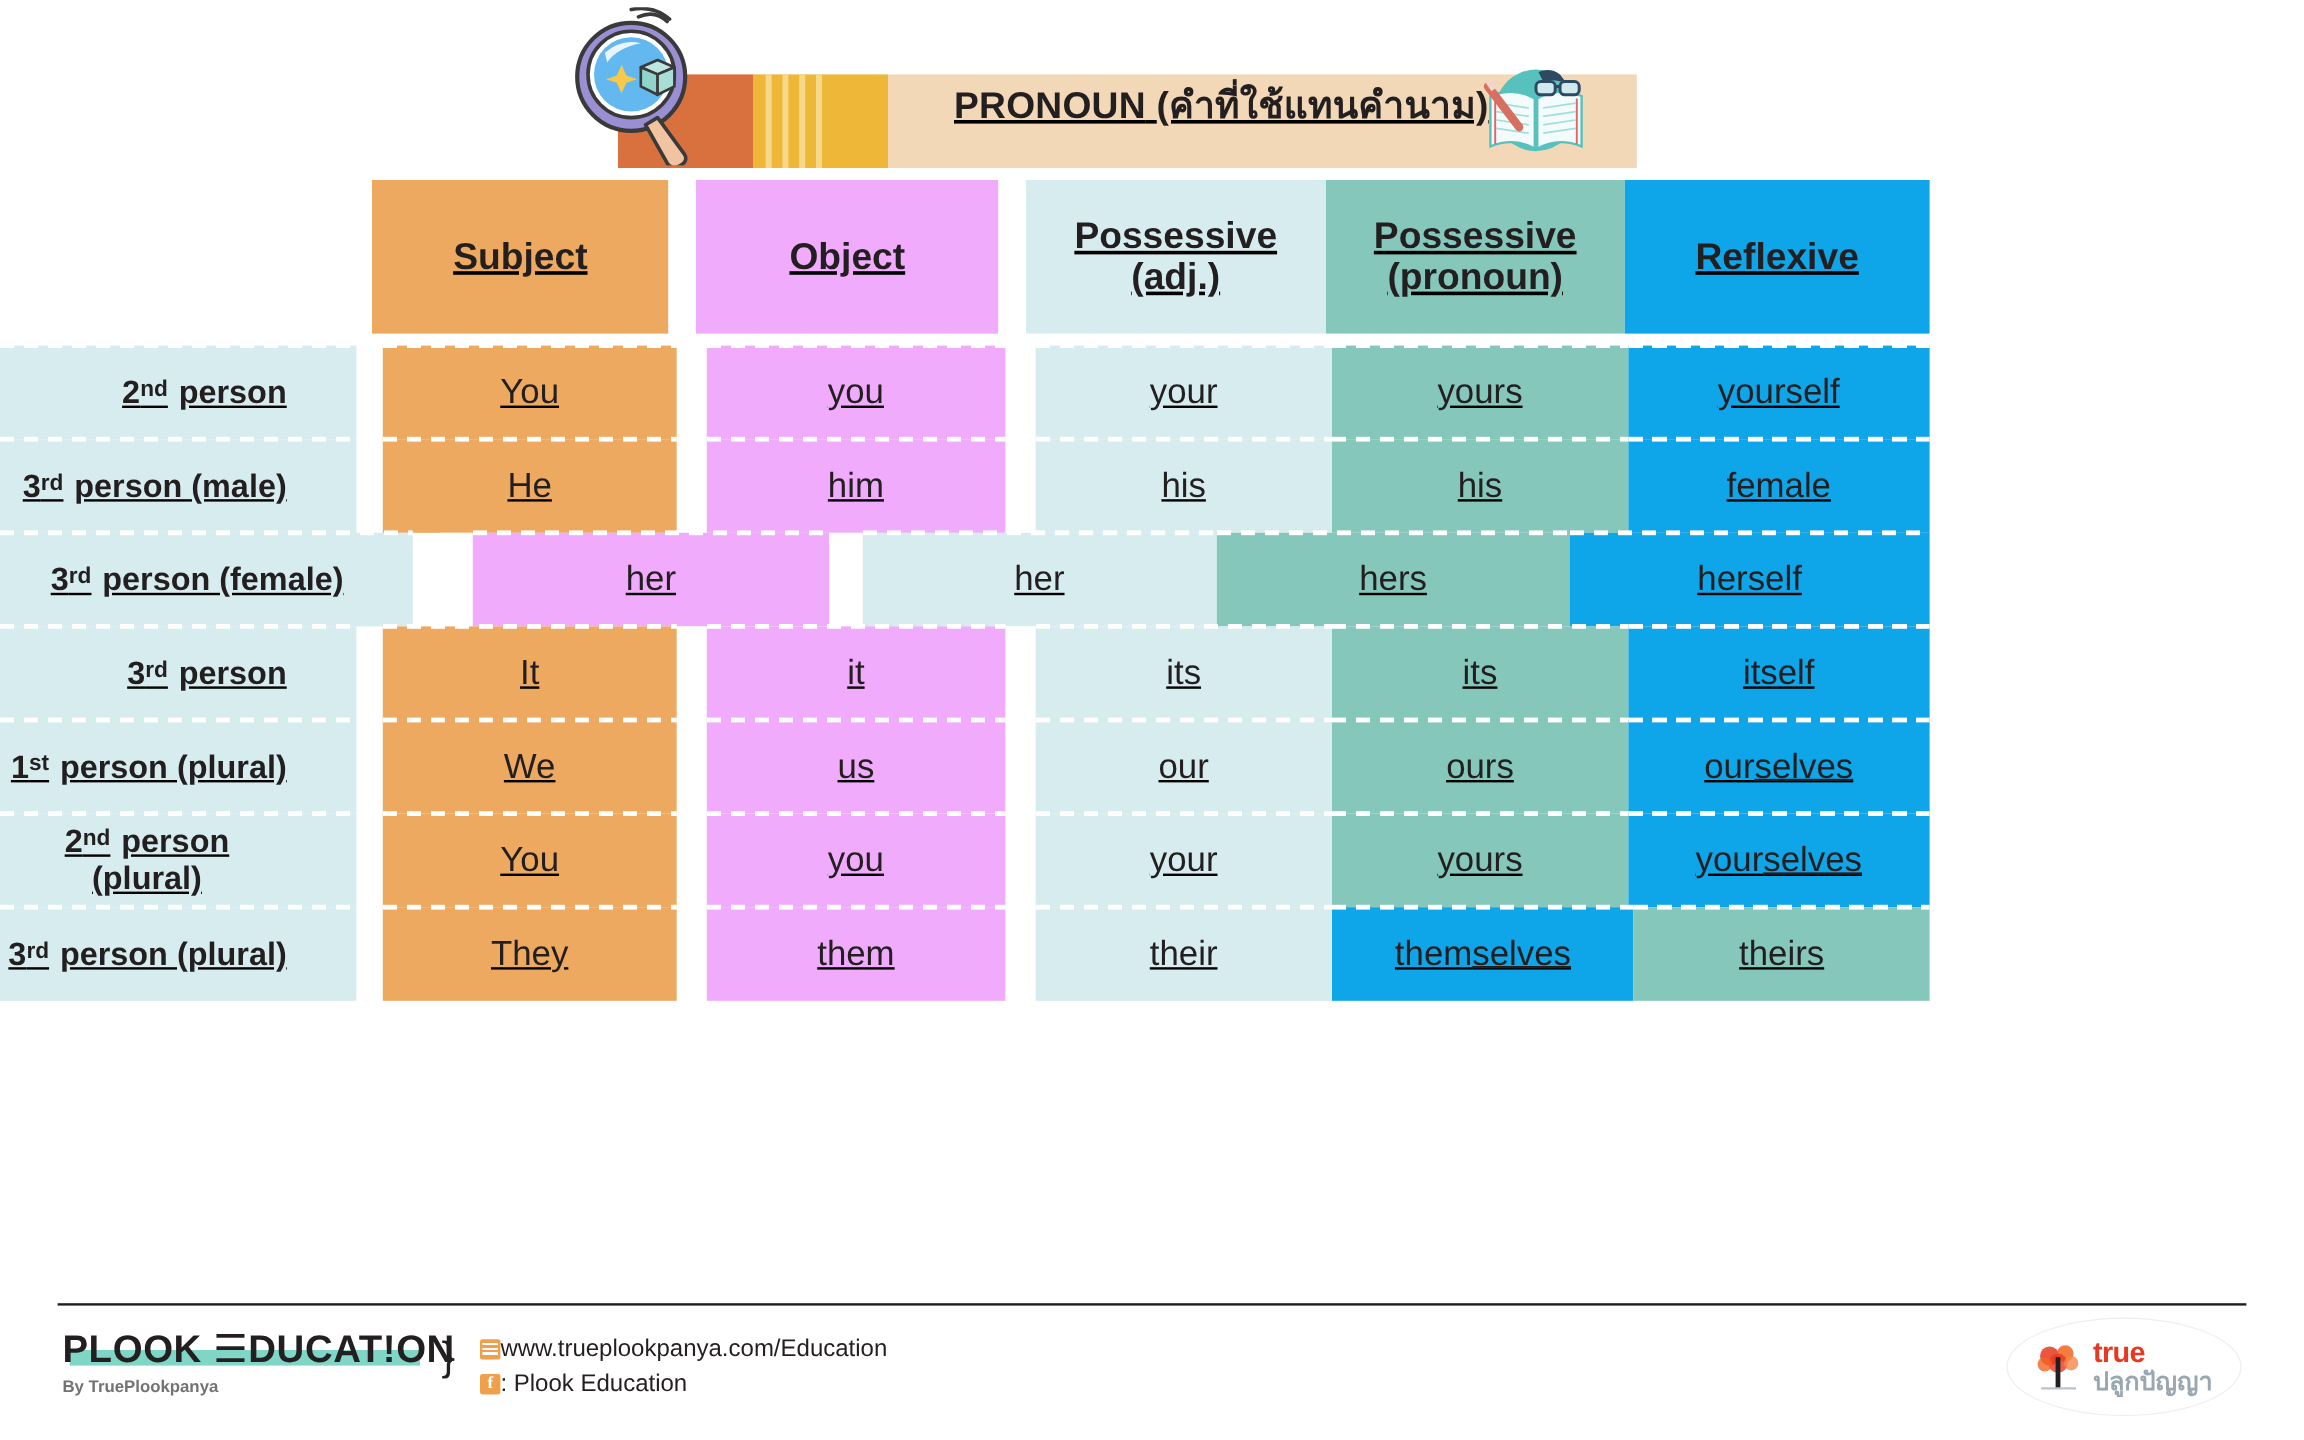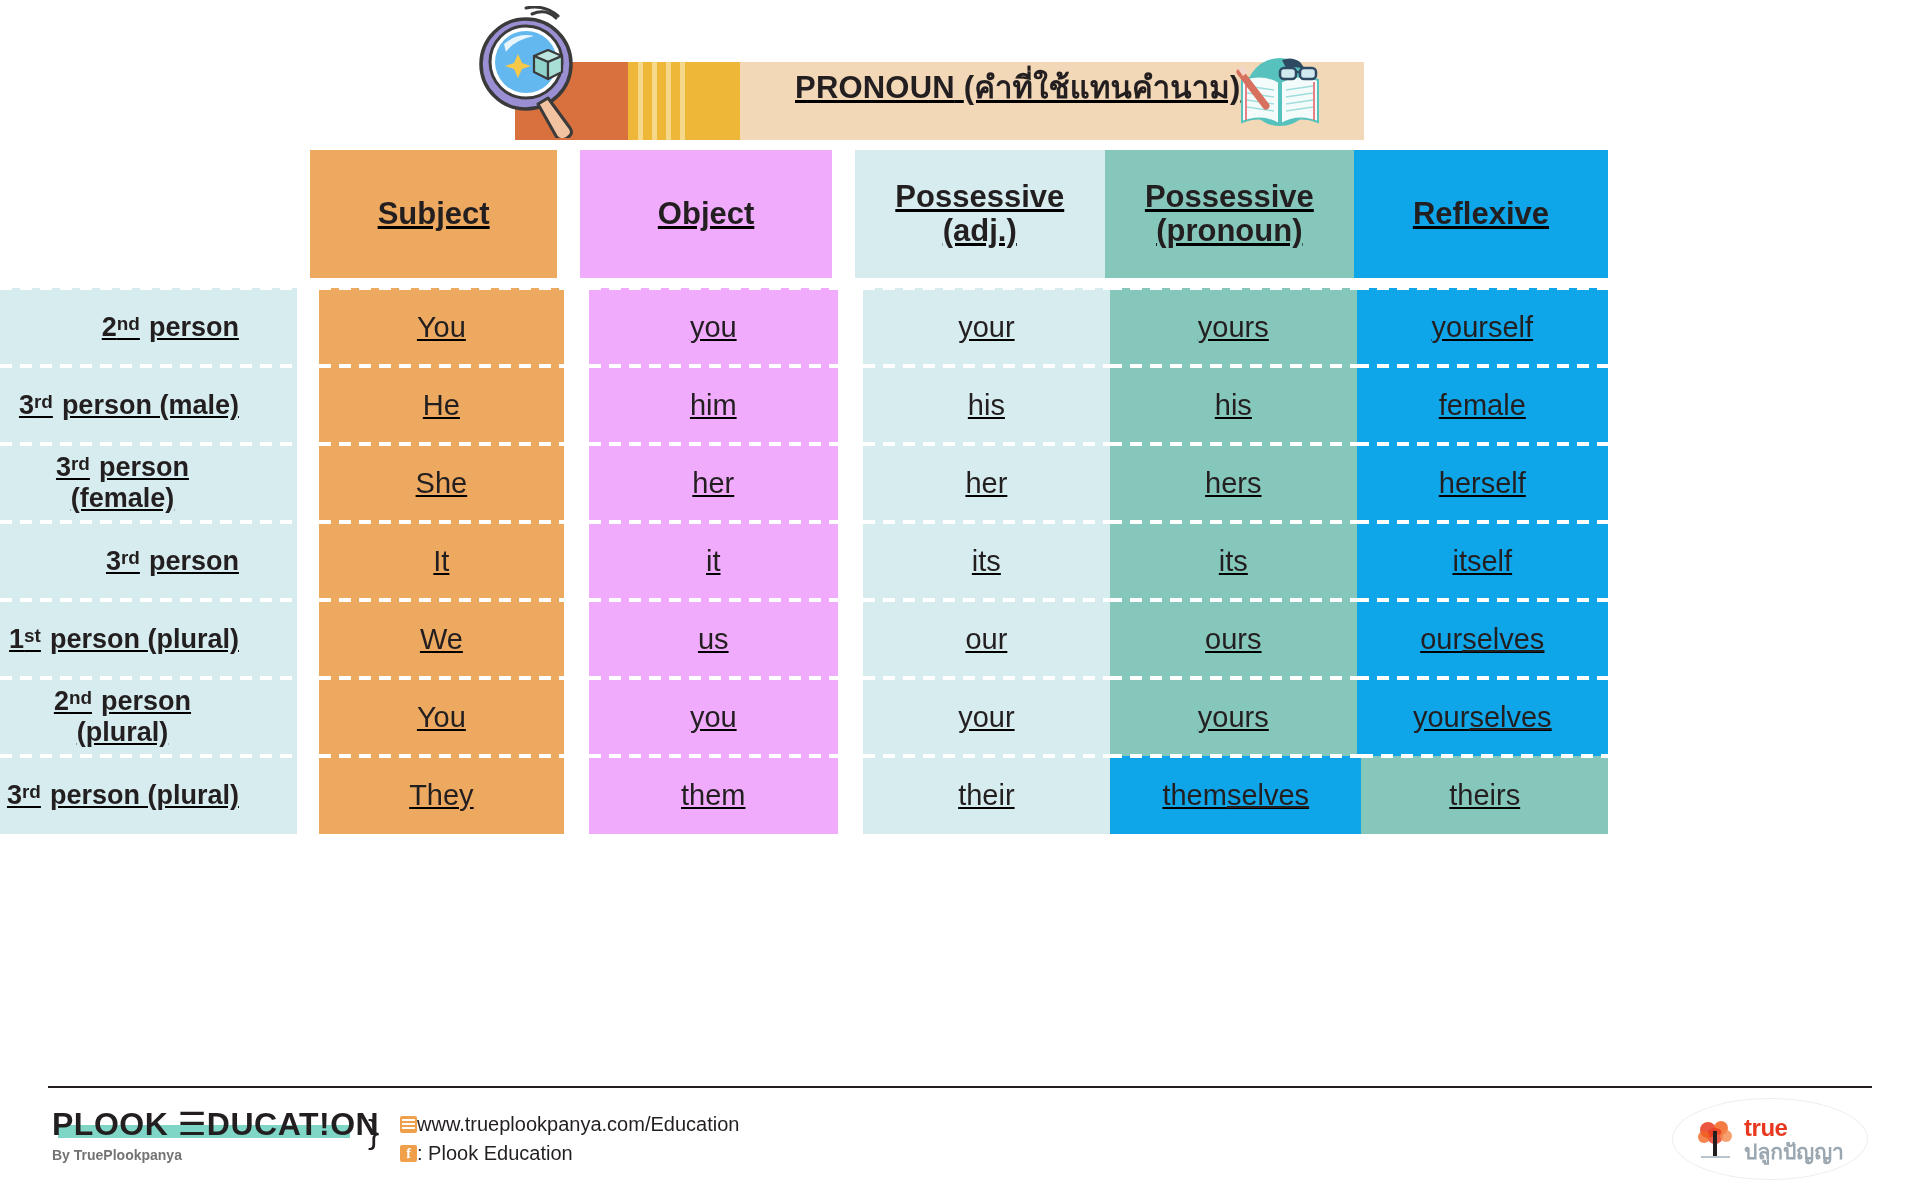--- a/index.html
+++ b/index.html
@@ -435,24 +435,20 @@
           <div class="cell c-4 bg-yellow">
             <span class="refl">female</span>
             <span class="dashline"></span>
           </div>
         </div>
         <div class="row brow">
           <div class="cell c-label labelcell bg-labelcol">
             <span><b>3</b><sup>rd</sup><span class="sp"></span>person (female)</span>
             <span class="dashline"></span>
           </div>
-          <div class="cell c-0 bg-orange">
-            <span>She</span>
-            <span class="dashline"></span>
-          </div>
           <div class="cell c-gap bg-white"></div>
           <div class="cell c-1 bg-gray">
             <span>her</span>
             <span class="dashline"></span>
           </div>
           <div class="cell c-gap bg-white"></div>
           <div class="cell c-2 bg-lightaq">
             <span>her</span>
             <span class="dashline"></span>
           </div>

